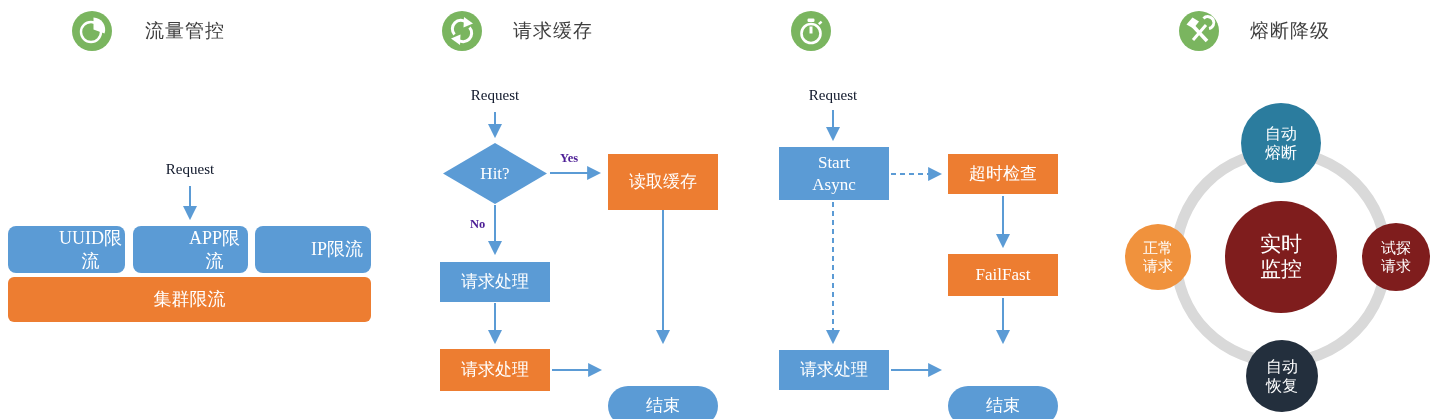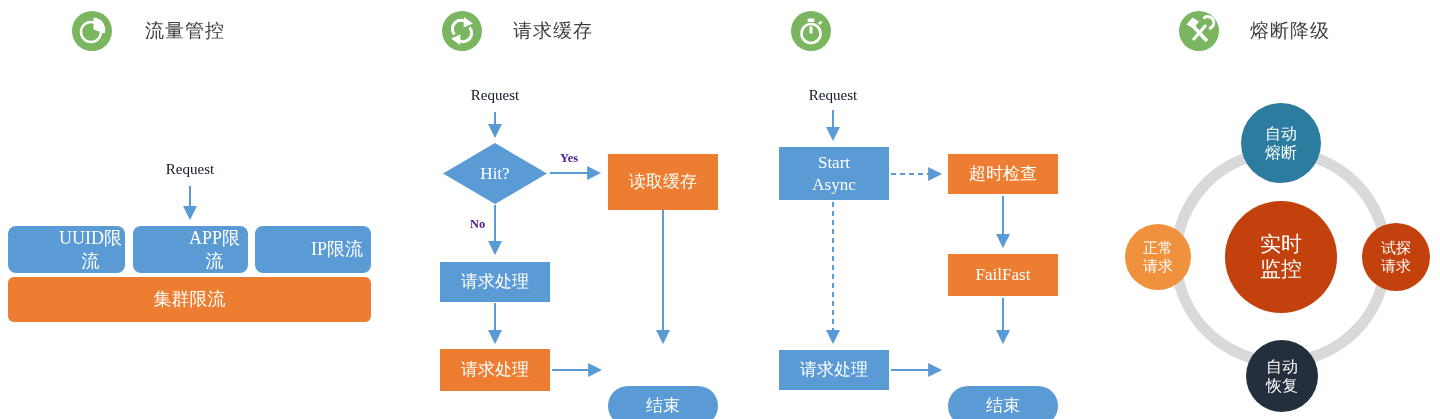--- a/index.html
+++ b/index.html
@@ -19,21 +19,21 @@
   .orange{background:#ed7d31;}
   .rounded8{border-radius:8px;padding-left:48px;}
   .rounded6{border-radius:6px;}
   .pill{border-radius:20px;margin-top:36px;}
   .fs18{font-size:18px;}
   .diamond{clip-path:polygon(50% 0%,100% 50%,50% 100%,0% 50%);}
   .branch-label{font-size:12.5px;color:#4c1d95;font-weight:600;}
   .circle{border-radius:50%;display:flex;flex-direction:column;align-items:center;
     justify-content:center;color:#ffffff;line-height:1.2;}
   .c-teal{background:#2b7c9e;}
-  .c-green{background:#c2410c;}
+  .c-green{background:#7f1d1d;}
   .c-orange{background:#f0923d;}
   .c-navy{background:#232f3d;}
 </style>
 </head>
 <body>
 
 <div class="canvas">
 
   <svg class="overlay" width="1440" height="419" viewBox="0 0 1440 419">
     <defs>

